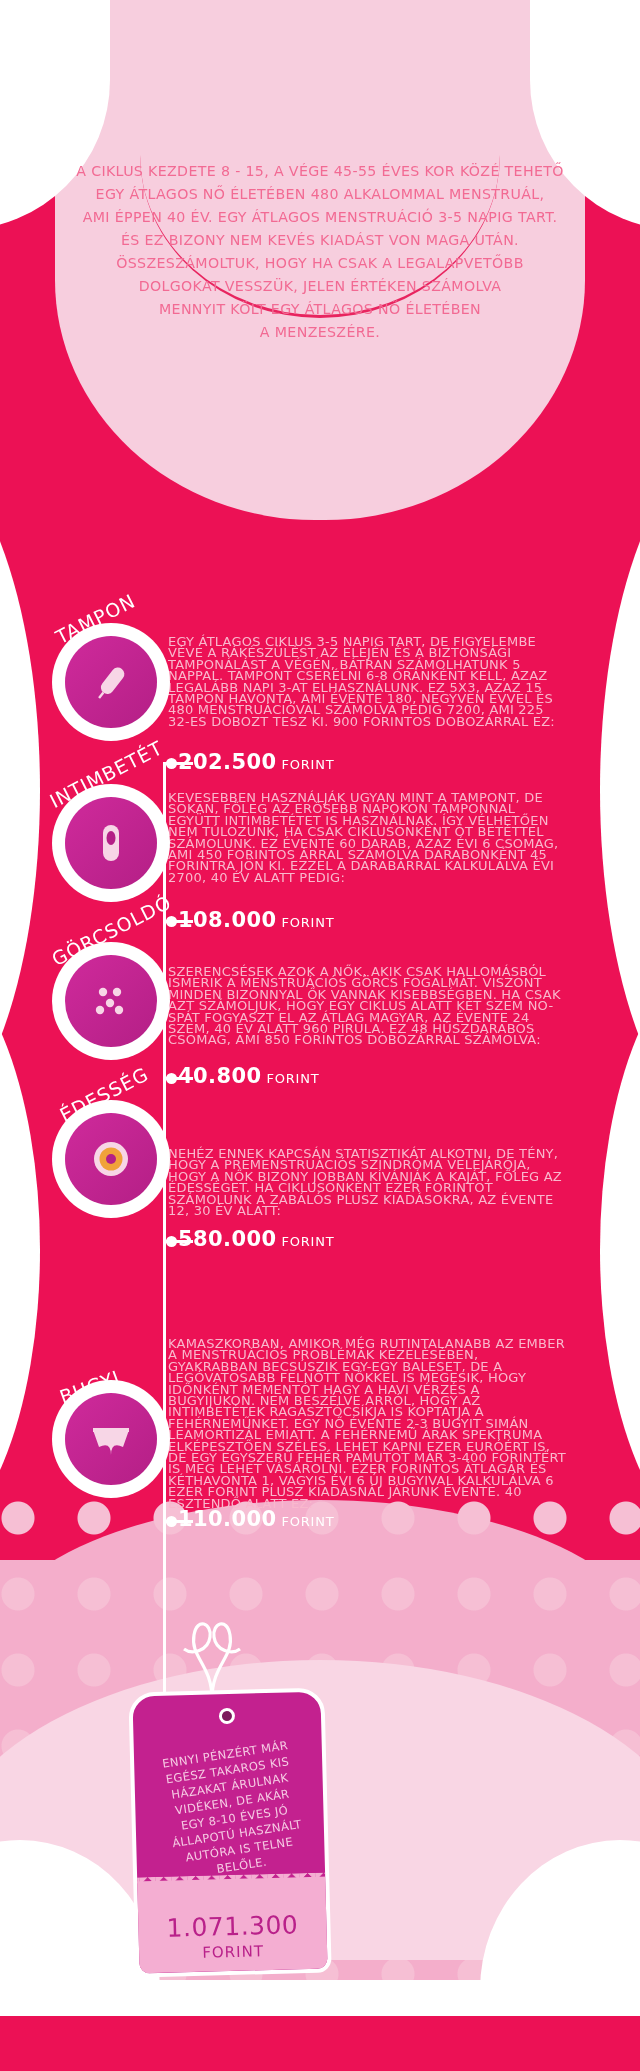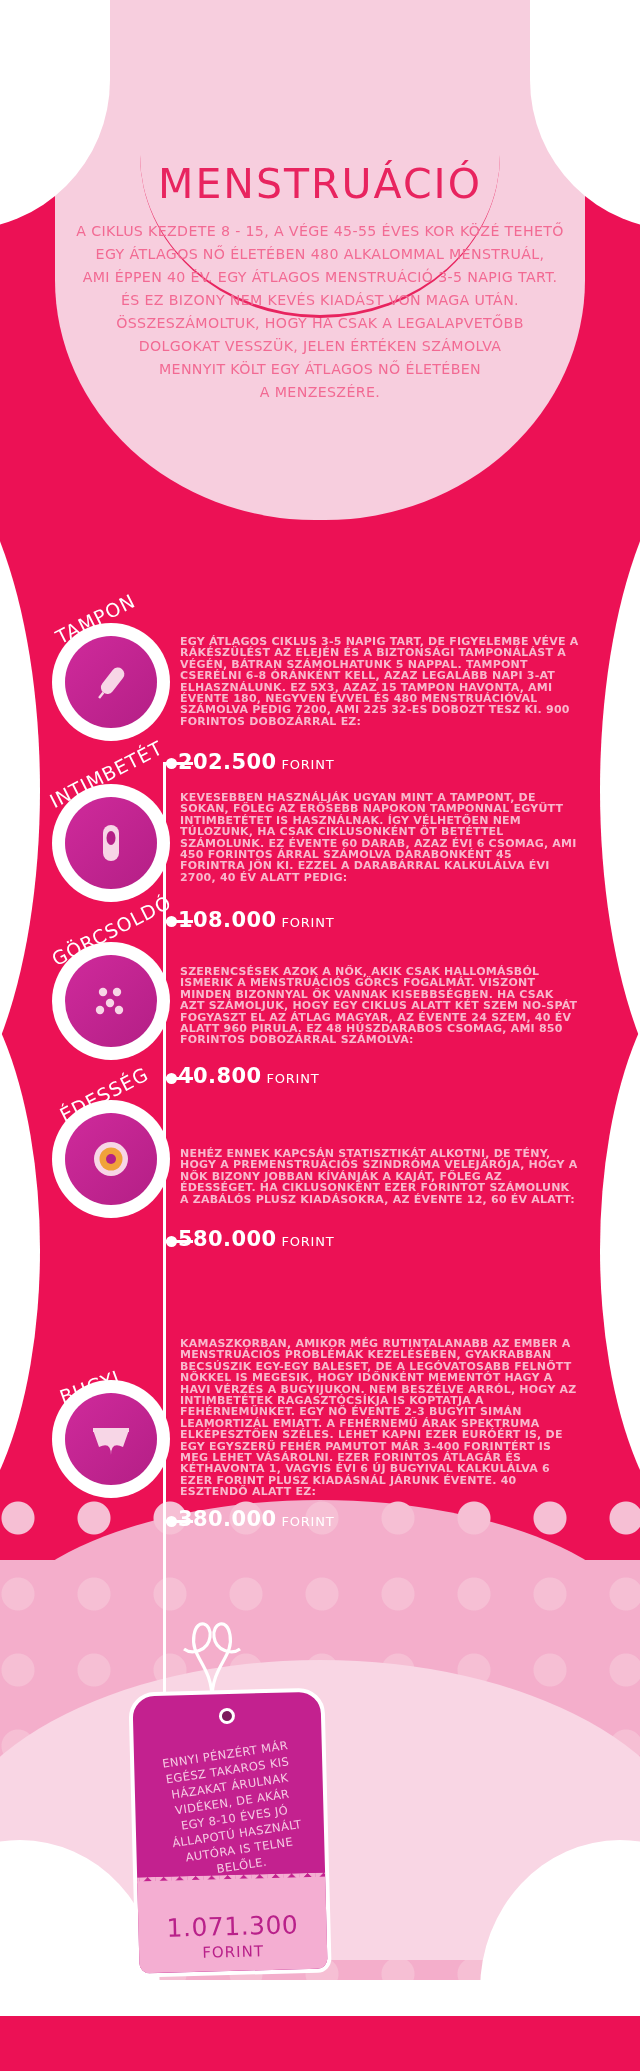--- a/index.html
+++ b/index.html
@@ -137,26 +137,26 @@
 
   .connector{
     position:absolute; height:3px; background:#ffffff; z-index:15;
   }
   .dot{
     position:absolute; width:11px; height:11px; border-radius:50%;
     background:#ffffff; z-index:16;
   }
 
   .body-text{
-    position:absolute; left:180px; width:400px;
+    position:absolute; left:168px; width:400px;
     color:#f9b8cd;
-    font-size:11px;
+    font-size:13px;
     line-height:11.4px;
     letter-spacing:0.22px;
-    font-weight:bold;
+    font-weight:normal;
     font-family:"DejaVu Sans", sans-serif;
   }
   .amount{
     position:absolute; left:178px;
     color:#ffffff;
     white-space:nowrap;
     font-family:"DejaVu Sans", sans-serif;
   }
   .amount .num{ font-size:21px; font-weight:bold; letter-spacing:0.4px;}
   .amount .cur{ font-size:13px; letter-spacing:0.8px; margin-left:5px;}
@@ -229,21 +229,20 @@
   <div class="layer" id="out-r2"></div>
   <div class="layer" id="hips-top"></div>
   <div class="layer" id="hips"></div>
   <div id="dots"></div>
   <div class="layer" id="panty-skin"></div>
   <div class="layer" id="legs-white-l"></div>
   <div class="layer" id="legs-white-r"></div>
   <div class="layer" id="bottom-bar"></div>
 
   <div id="header">
-    <div id="title">MENSTRUÁCIÓ</div>
     <div id="intro">A CIKLUS KEZDETE 8 - 15, A VÉGE 45-55 ÉVES KOR KÖZÉ TEHETŐ
 EGY ÁTLAGOS NŐ ÉLETÉBEN 480 ALKALOMMAL MENSTRUÁL,
 AMI ÉPPEN 40 ÉV. EGY ÁTLAGOS MENSTRUÁCIÓ 3-5 NAPIG TART.
 ÉS EZ BIZONY NEM KEVÉS KIADÁST VON MAGA UTÁN.
 ÖSSZESZÁMOLTUK, HOGY HA CSAK A LEGALAPVETŐBB
 DOLGOKAT VESSZÜK, JELEN ÉRTÉKEN SZÁMOLVA
 MENNYIT KÖLT EGY ÁTLAGOS NŐ ÉLETÉBEN
 A MENZESZÉRE.</div>
   </div>
 
@@ -314,41 +313,41 @@
         <svg width="52" height="52" viewBox="0 0 52 52" aria-hidden="true">
           <circle cx="26" cy="26" r="17" fill="#f7d6e6"></circle>
           <circle cx="26" cy="26" r="11.5" fill="#f0a23a"></circle>
           <circle cx="26" cy="26" r="5" fill="#b41f86"></circle>
         </svg>
       </div>
     </div>
     <div class="badge-label" style="left:66px; top:1104px; transform:rotate(-27deg);">ÉDESSÉG</div>
     <div class="connector" style="left:163px; top:1240px; width:30px;"></div>
     <div class="dot" style="left:166px; top:1236px;"></div>
-    <div class="body-text" style="top:1148px;">NEHÉZ ENNEK KAPCSÁN STATISZTIKÁT ALKOTNI, DE TÉNY, HOGY A PREMENSTRUÁCIÓS SZINDRÓMA VELEJÁRÓJA, HOGY A NŐK BIZONY JOBBAN KÍVÁNJÁK A KAJÁT, FŐLEG AZ ÉDESSÉGET. HA CIKLUSONKÉNT EZER FORINTOT SZÁMOLUNK A ZABÁLÓS PLUSZ KIADÁSOKRA, AZ ÉVENTE 12, 60 ÉV ALATT:</div>
+    <div class="body-text" style="top:1148px;">NEHÉZ ENNEK KAPCSÁN STATISZTIKÁT ALKOTNI, DE TÉNY, HOGY A PREMENSTRUÁCIÓS SZINDRÓMA VELEJÁRÓJA, HOGY A NŐK BIZONY JOBBAN KÍVÁNJÁK A KAJÁT, FŐLEG AZ ÉDESSÉGET. HA CIKLUSONKÉNT EZER FORINTOT SZÁMOLUNK A ZABÁLÓS PLUSZ KIADÁSOKRA, AZ ÉVENTE 12, 30 ÉV ALATT:</div>
     <div class="amount" style="top:1227px;">
       <span class="num">580.000</span><span class="cur">FORINT</span>
     </div>
   </div>
 
   <div class="item">
     <div class="badge" style="top:1380px;">
       <div class="inner">
         <svg width="56" height="56" viewBox="0 0 56 56" aria-hidden="true">
           <path d="M10 19 H46 L40 36 Q28 30 28 44 Q28 30 16 36 Z" fill="#f7d6e6"></path>
           <rect x="10" y="17" width="36" height="4" fill="#f7d6e6"></rect>
         </svg>
       </div>
     </div>
     <div class="badge-label" style="left:64px; top:1386px; transform:rotate(-20deg);">BUGYI</div>
     <div class="connector" style="left:163px; top:1520px; width:30px;"></div>
     <div class="dot" style="left:166px; top:1516px;"></div>
     <div class="body-text" style="top:1338px;">KAMASZKORBAN, AMIKOR MÉG RUTINTALANABB AZ EMBER A MENSTRUÁCIÓS PROBLÉMÁK KEZELÉSÉBEN, GYAKRABBAN BECSÚSZIK EGY-EGY BALESET, DE A LEGÓVATOSABB FELNŐTT NŐKKEL IS MEGESIK, HOGY IDŐNKÉNT MEMENTÓT HAGY A HAVI VÉRZÉS A BUGYIJUKON. NEM BESZÉLVE ARRÓL, HOGY AZ INTIMBETÉTEK RAGASZTÓCSÍKJA IS KOPTATJA A FEHÉRNEMŰNKET. EGY NŐ ÉVENTE 2-3 BUGYIT SIMÁN LEAMORTIZÁL EMIATT. A FEHÉRNEMŰ ÁRAK SPEKTRUMA ELKÉPESZTŐEN SZÉLES. LEHET KAPNI EZER EURÓÉRT IS, DE EGY EGYSZERŰ FEHÉR PAMUTOT MÁR 3-400 FORINTÉRT IS MEG LEHET VÁSÁROLNI. EZER FORINTOS ÁTLAGÁR ÉS KÉTHAVONTA 1, VAGYIS ÉVI 6 ÚJ BUGYIVAL KALKULÁLVA 6 EZER FORINT PLUSZ KIADÁSNÁL JÁRUNK ÉVENTE. 40 ESZTENDŐ ALATT EZ:</div>
     <div class="amount" style="top:1507px;">
-      <span class="num">380.000</span><span class="cur">FORINT</span>
+      <span class="num">110.000</span><span class="cur">FORINT</span>
     </div>
   </div>
 
   <div id="tag-wrap">
     <svg id="tag-string" width="80" height="110" viewBox="0 0 80 110" aria-hidden="true">
       <path d="M40 104 C40 70 18 62 22 40 C25 22 40 28 38 42 C36 56 20 60 12 54" fill="none" stroke="#ffffff" stroke-width="3.2"></path>
       <path d="M40 104 C40 70 62 62 58 40 C55 22 40 28 42 42 C44 56 60 60 68 54" fill="none" stroke="#ffffff" stroke-width="3.2"></path>
     </svg>
     <div id="tag">
       <div id="tag-hole"></div>

